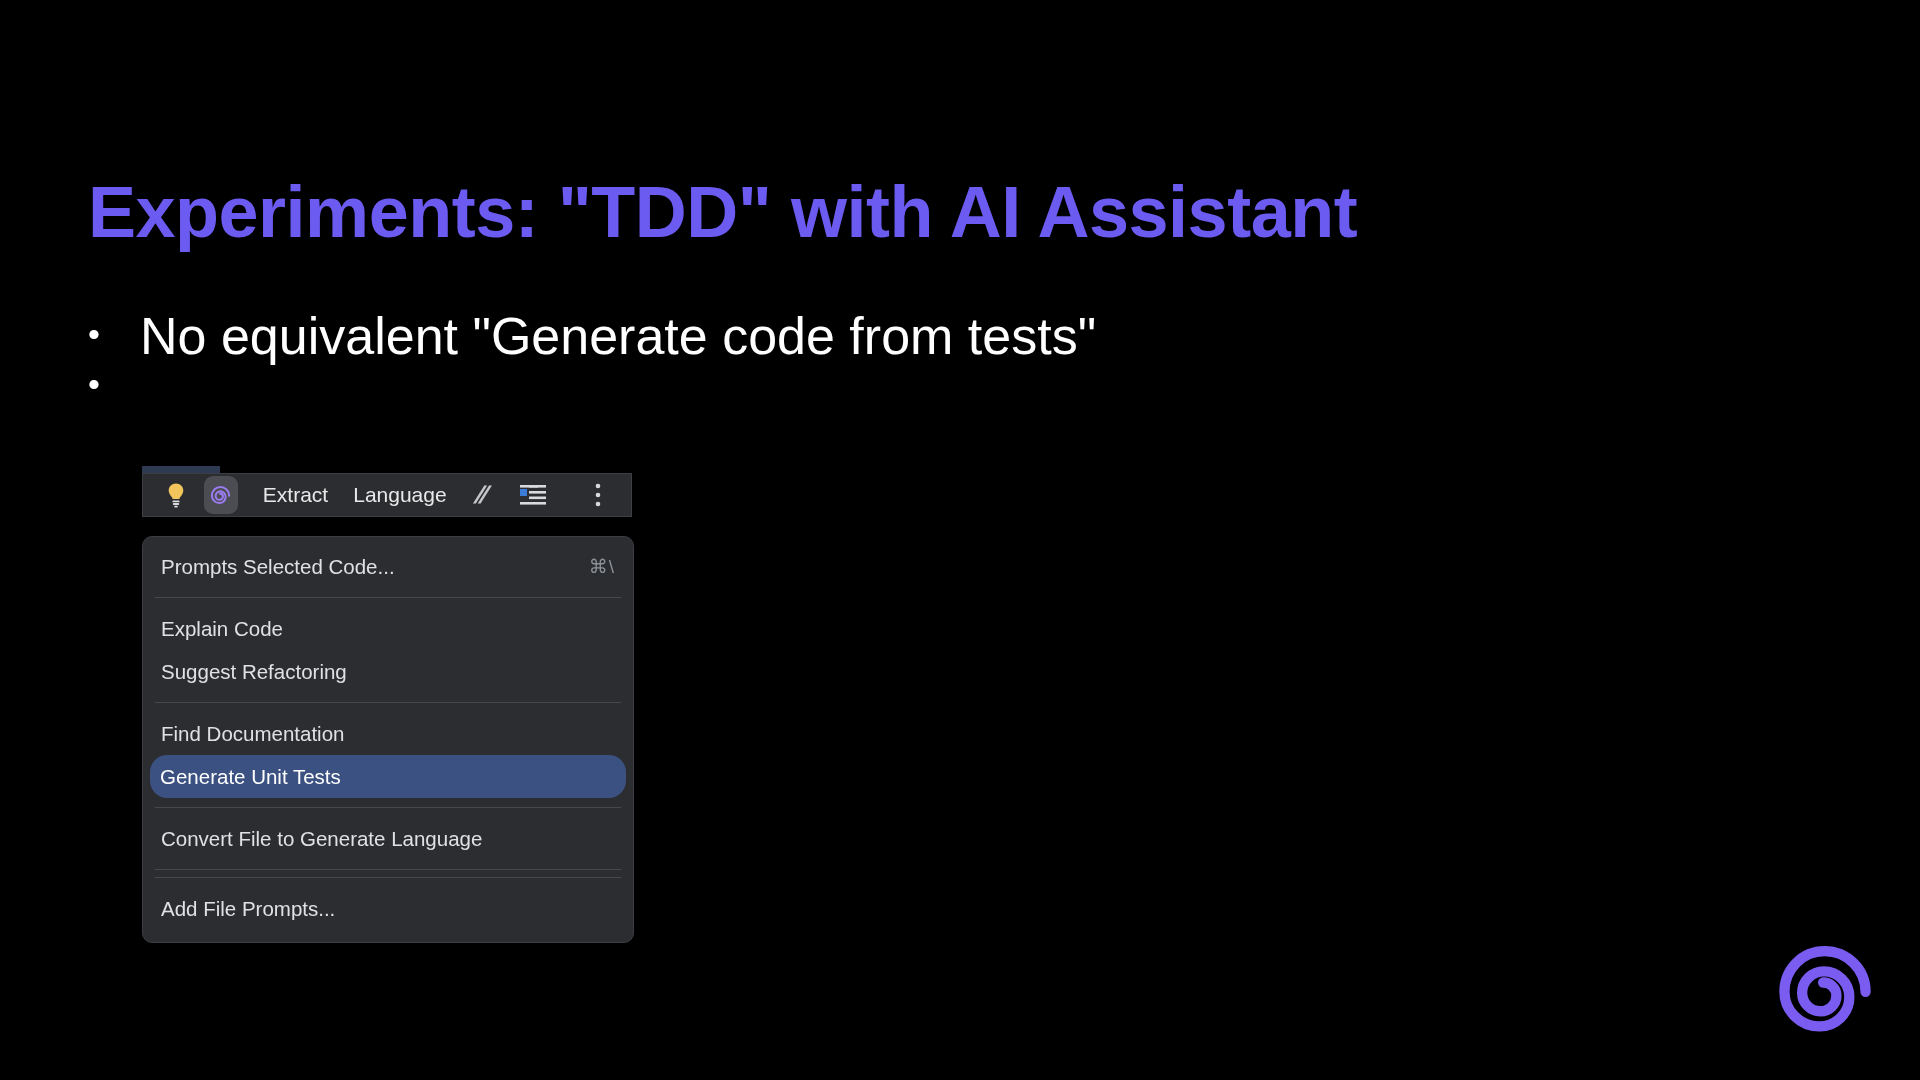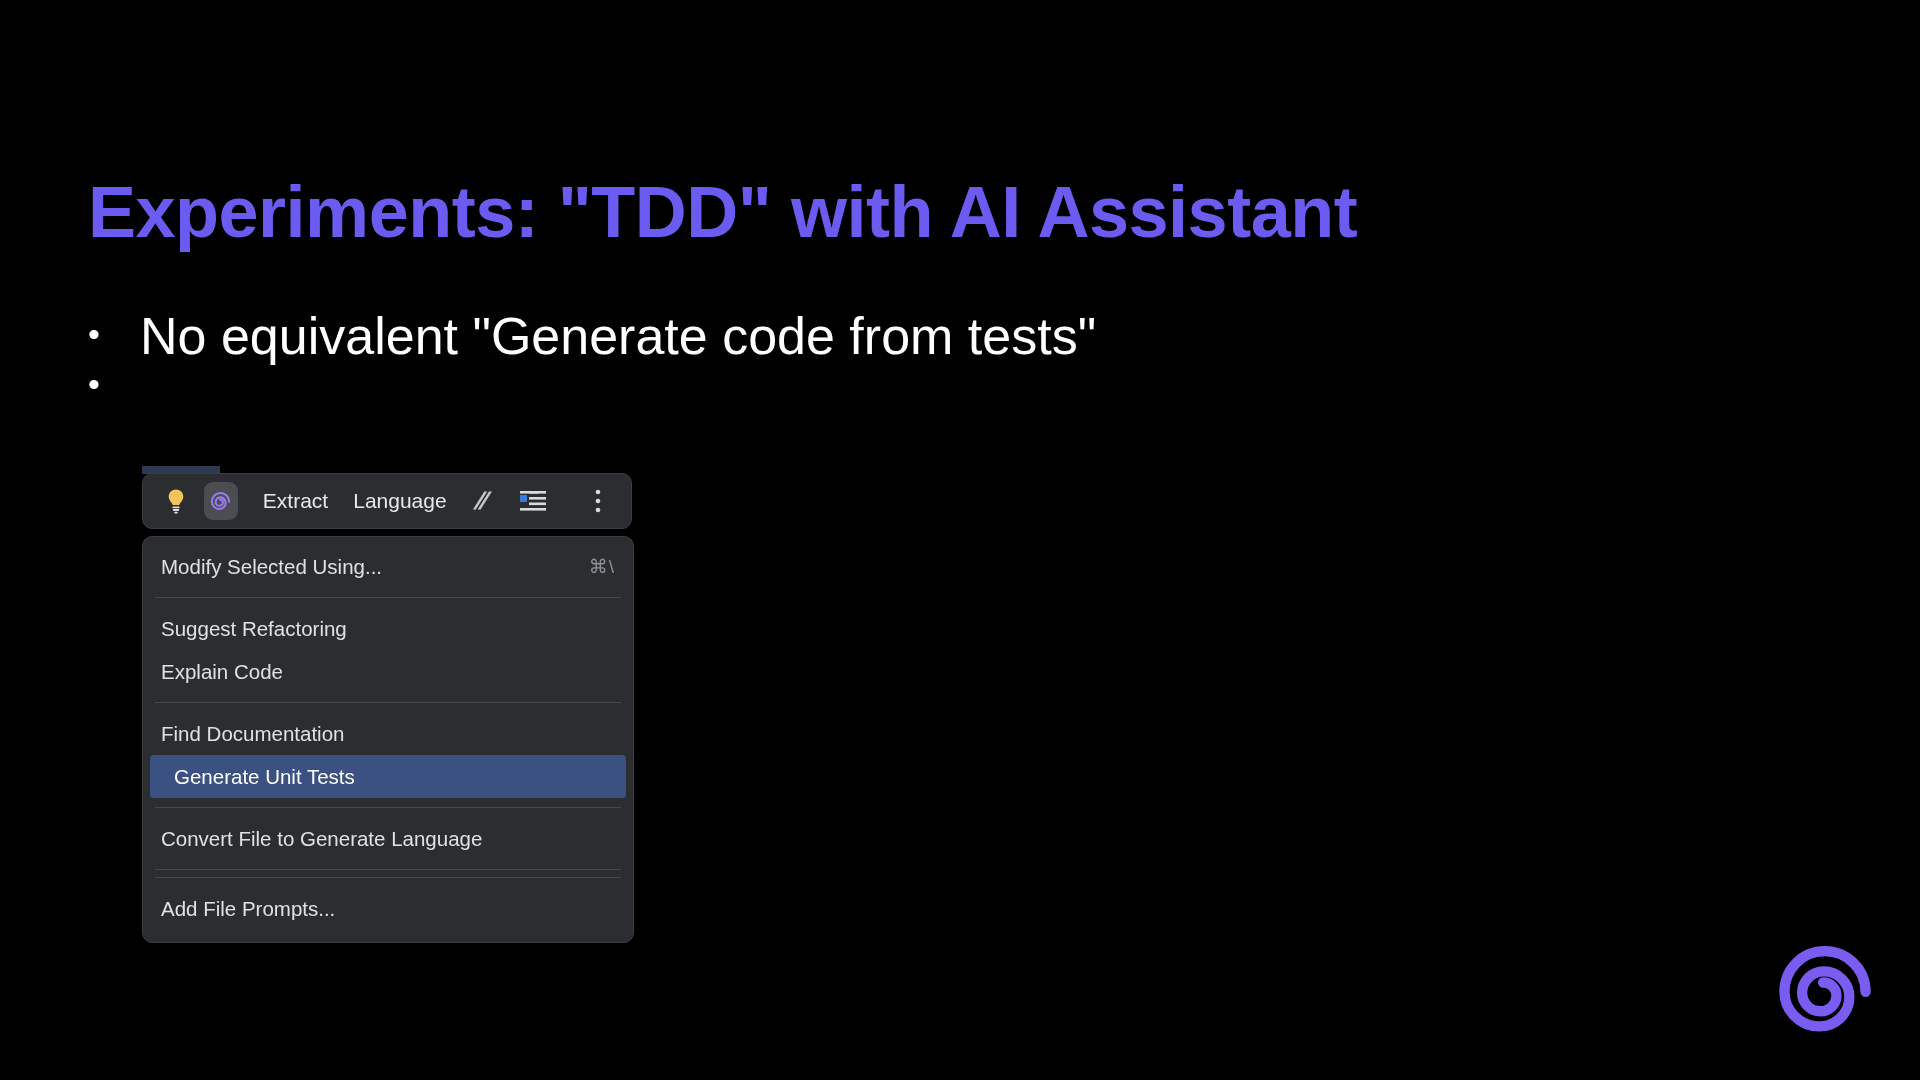--- a/index.html
+++ b/index.html
@@ -49,24 +49,24 @@
     position:absolute;
     left:142px; top:466px;
     width:78px; height:8px;
     background:#2d3a52;
   }
 
   
   .action-toolbar {
     position:absolute;
     left:142px; top:473px;
-    width:490px; height:56px;
+    width:490px; height:44px;
     background:#2B2D30;
     border:1px solid #3b3e43;
-    border-radius:10px;
+    border-radius:0;
     display:flex;
     align-items:center;
     padding:0 14px;
     gap:3px;
     z-index:5;
   }
   .tb-icon {
     display:flex; align-items:center; justify-content:center;
     width:38px; height:38px;
     flex:0 0 auto;
@@ -119,23 +119,23 @@
     white-space:nowrap;
   }
   .menu-item .mi-label { color:#DFE1E5; }
   .menu-item .mi-shortcut {
     color:#8C9196;
     font-size:19px;
     letter-spacing:1px;
   }
   .menu-item.selected {
     background:#3B5181;
-    border-radius:4px;
+    border-radius:17px;
     margin:0 7px;
-    padding:0 24px;
+    padding:0 10px;
   }
   .menu-item.selected .mi-label { color:#FFFFFF; }
   .menu-sep {
     height:1px;
     background:#46484d;
     margin:7px 12px;
   }
   .menu-group { padding:2px 0; }
 
   
@@ -203,33 +203,33 @@
         <circle cx="3" cy="12" r="2.3" fill="#D8DADD"></circle>
         <circle cx="3" cy="21" r="2.3" fill="#D8DADD"></circle>
       </svg>
     </span>
   </div>
 
   <div class="ai-menu">
 
     <div class="menu-group">
       <div class="menu-item">
-        <span class="mi-label">Modify Selected Using...</span>
+        <span class="mi-label">Prompts Selected Code...</span>
         <span class="mi-shortcut">⌘\</span>
       </div>
     </div>
 
     <div class="menu-sep"></div>
 
     <div class="menu-group">
       <div class="menu-item">
+        <span class="mi-label">Explain Code</span>
+      </div>
+      <div class="menu-item">
         <span class="mi-label">Suggest Refactoring</span>
-      </div>
-      <div class="menu-item">
-        <span class="mi-label">Explain Code</span>
       </div>
     </div>
 
     <div class="menu-sep"></div>
 
     <div class="menu-group">
       <div class="menu-item">
         <span class="mi-label">Find Documentation</span>
       </div>
       <div class="menu-item selected">

